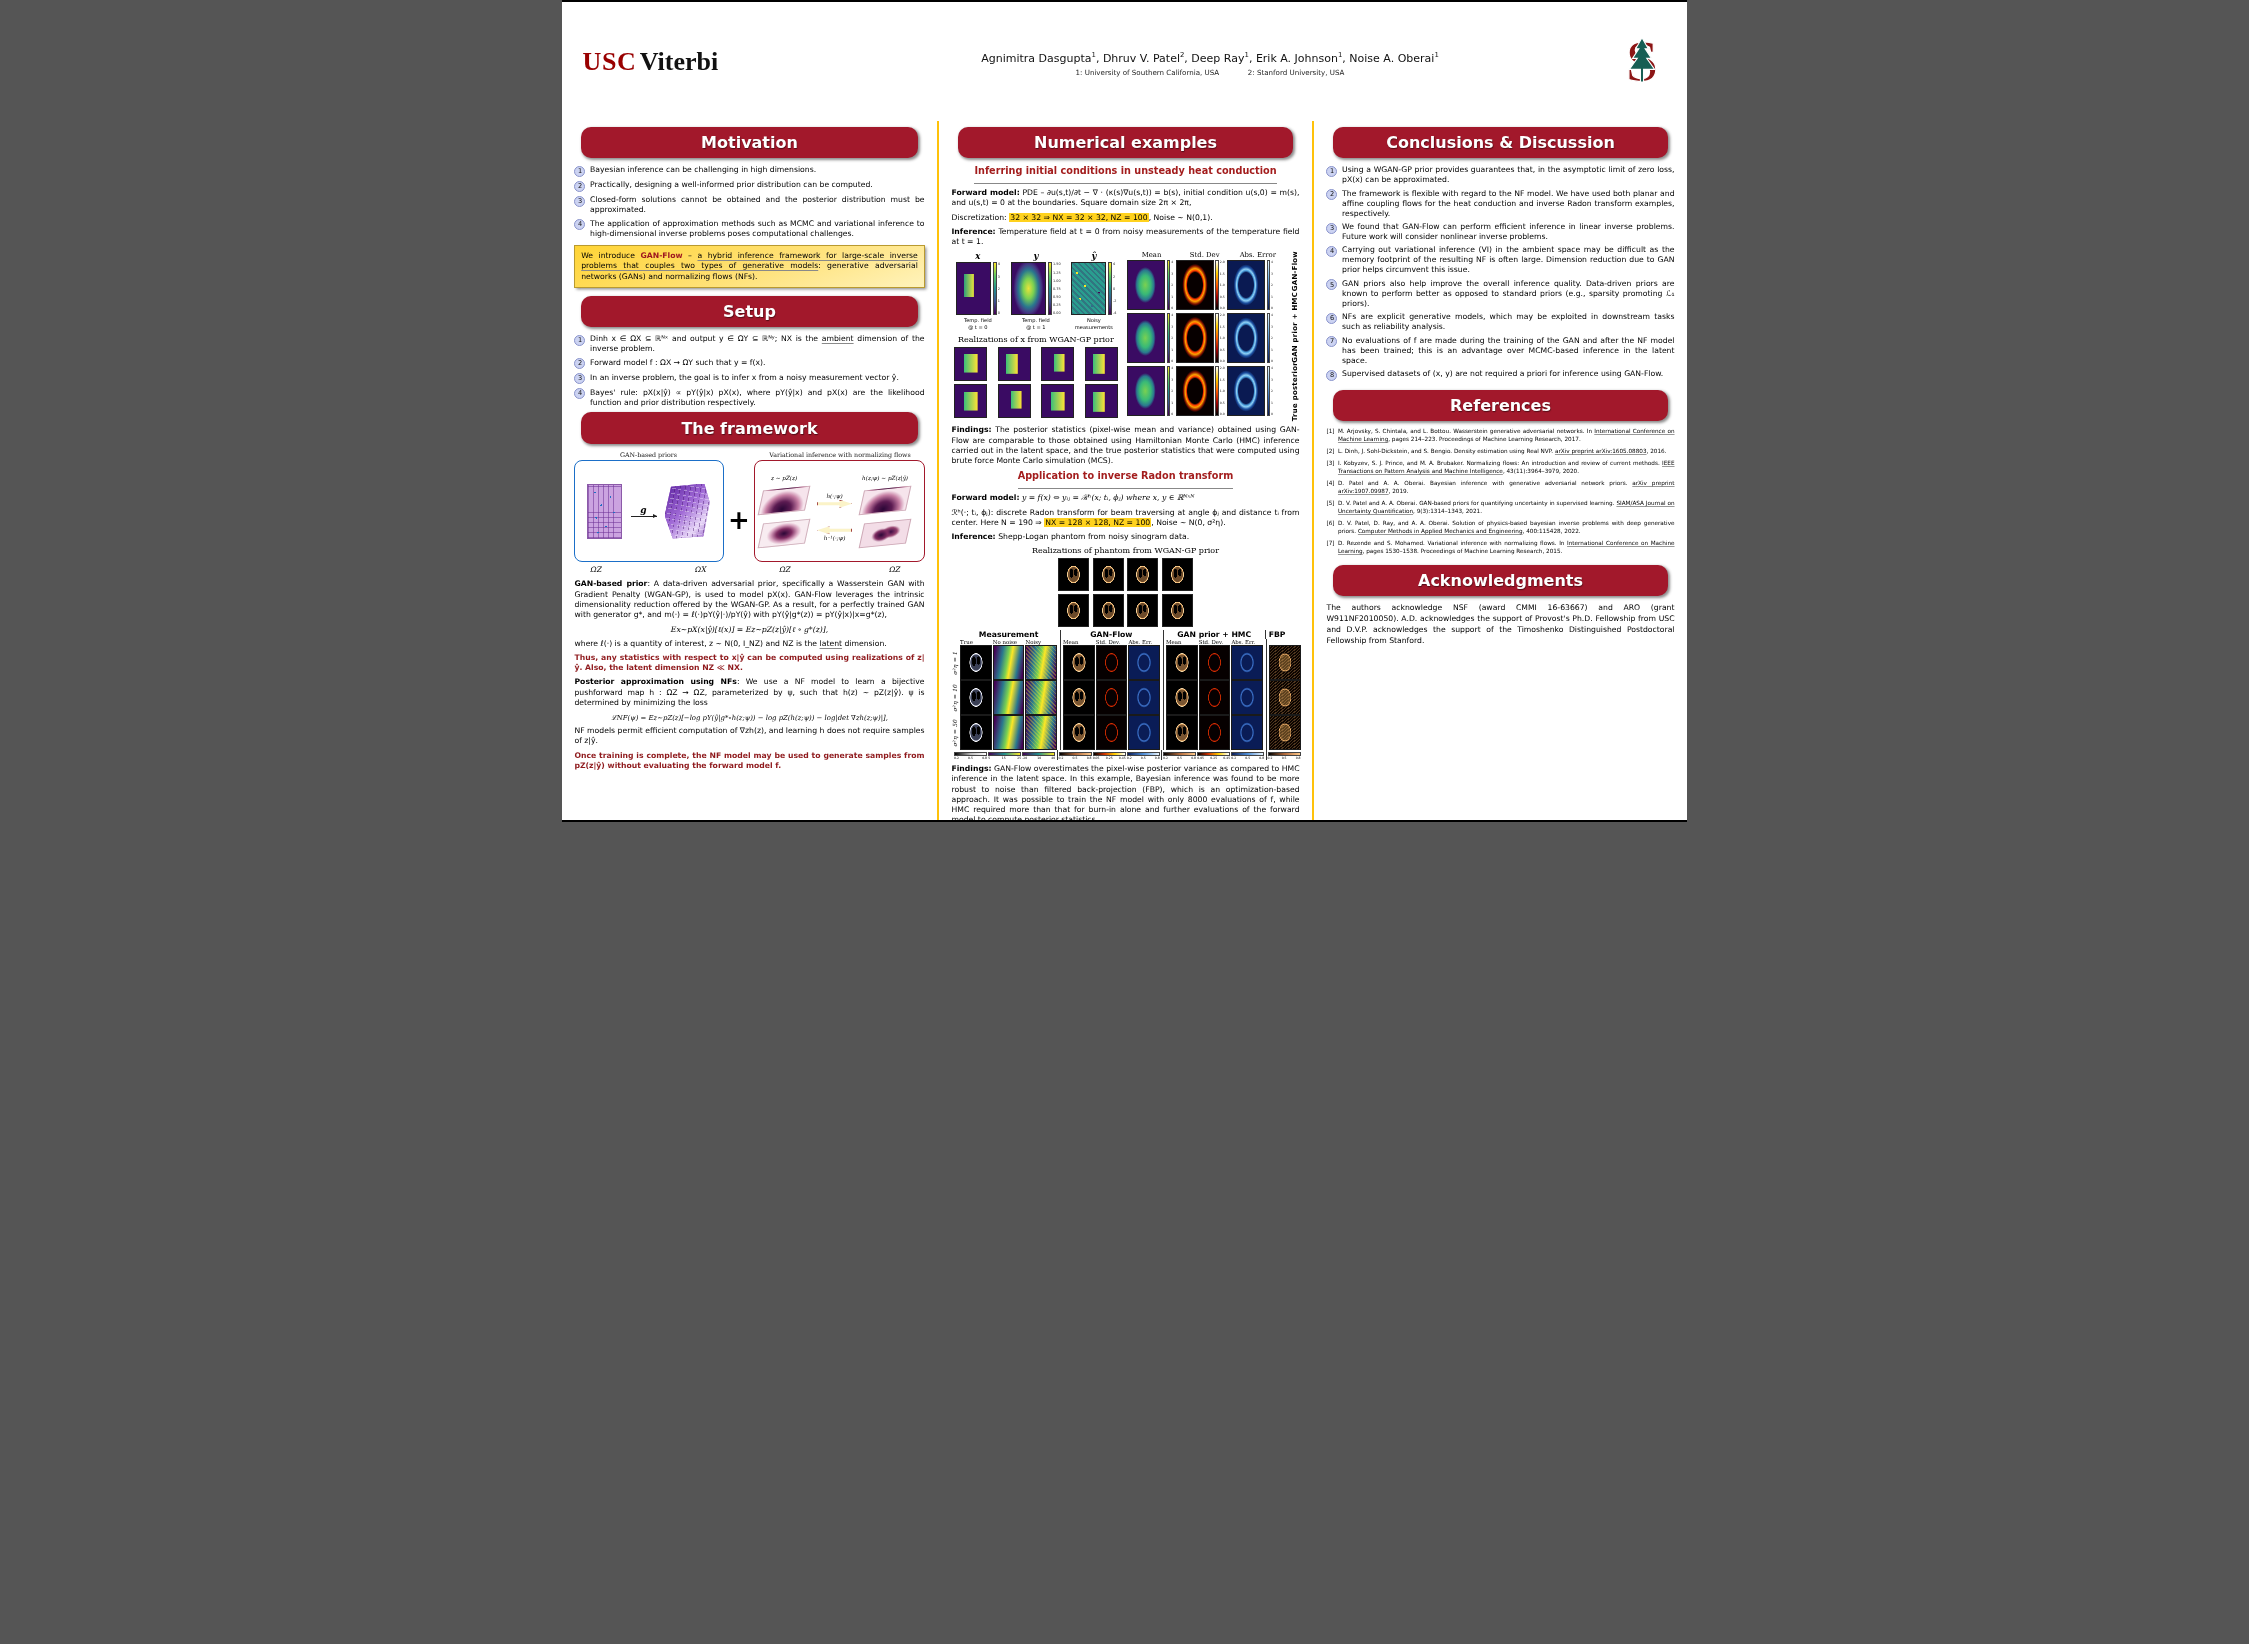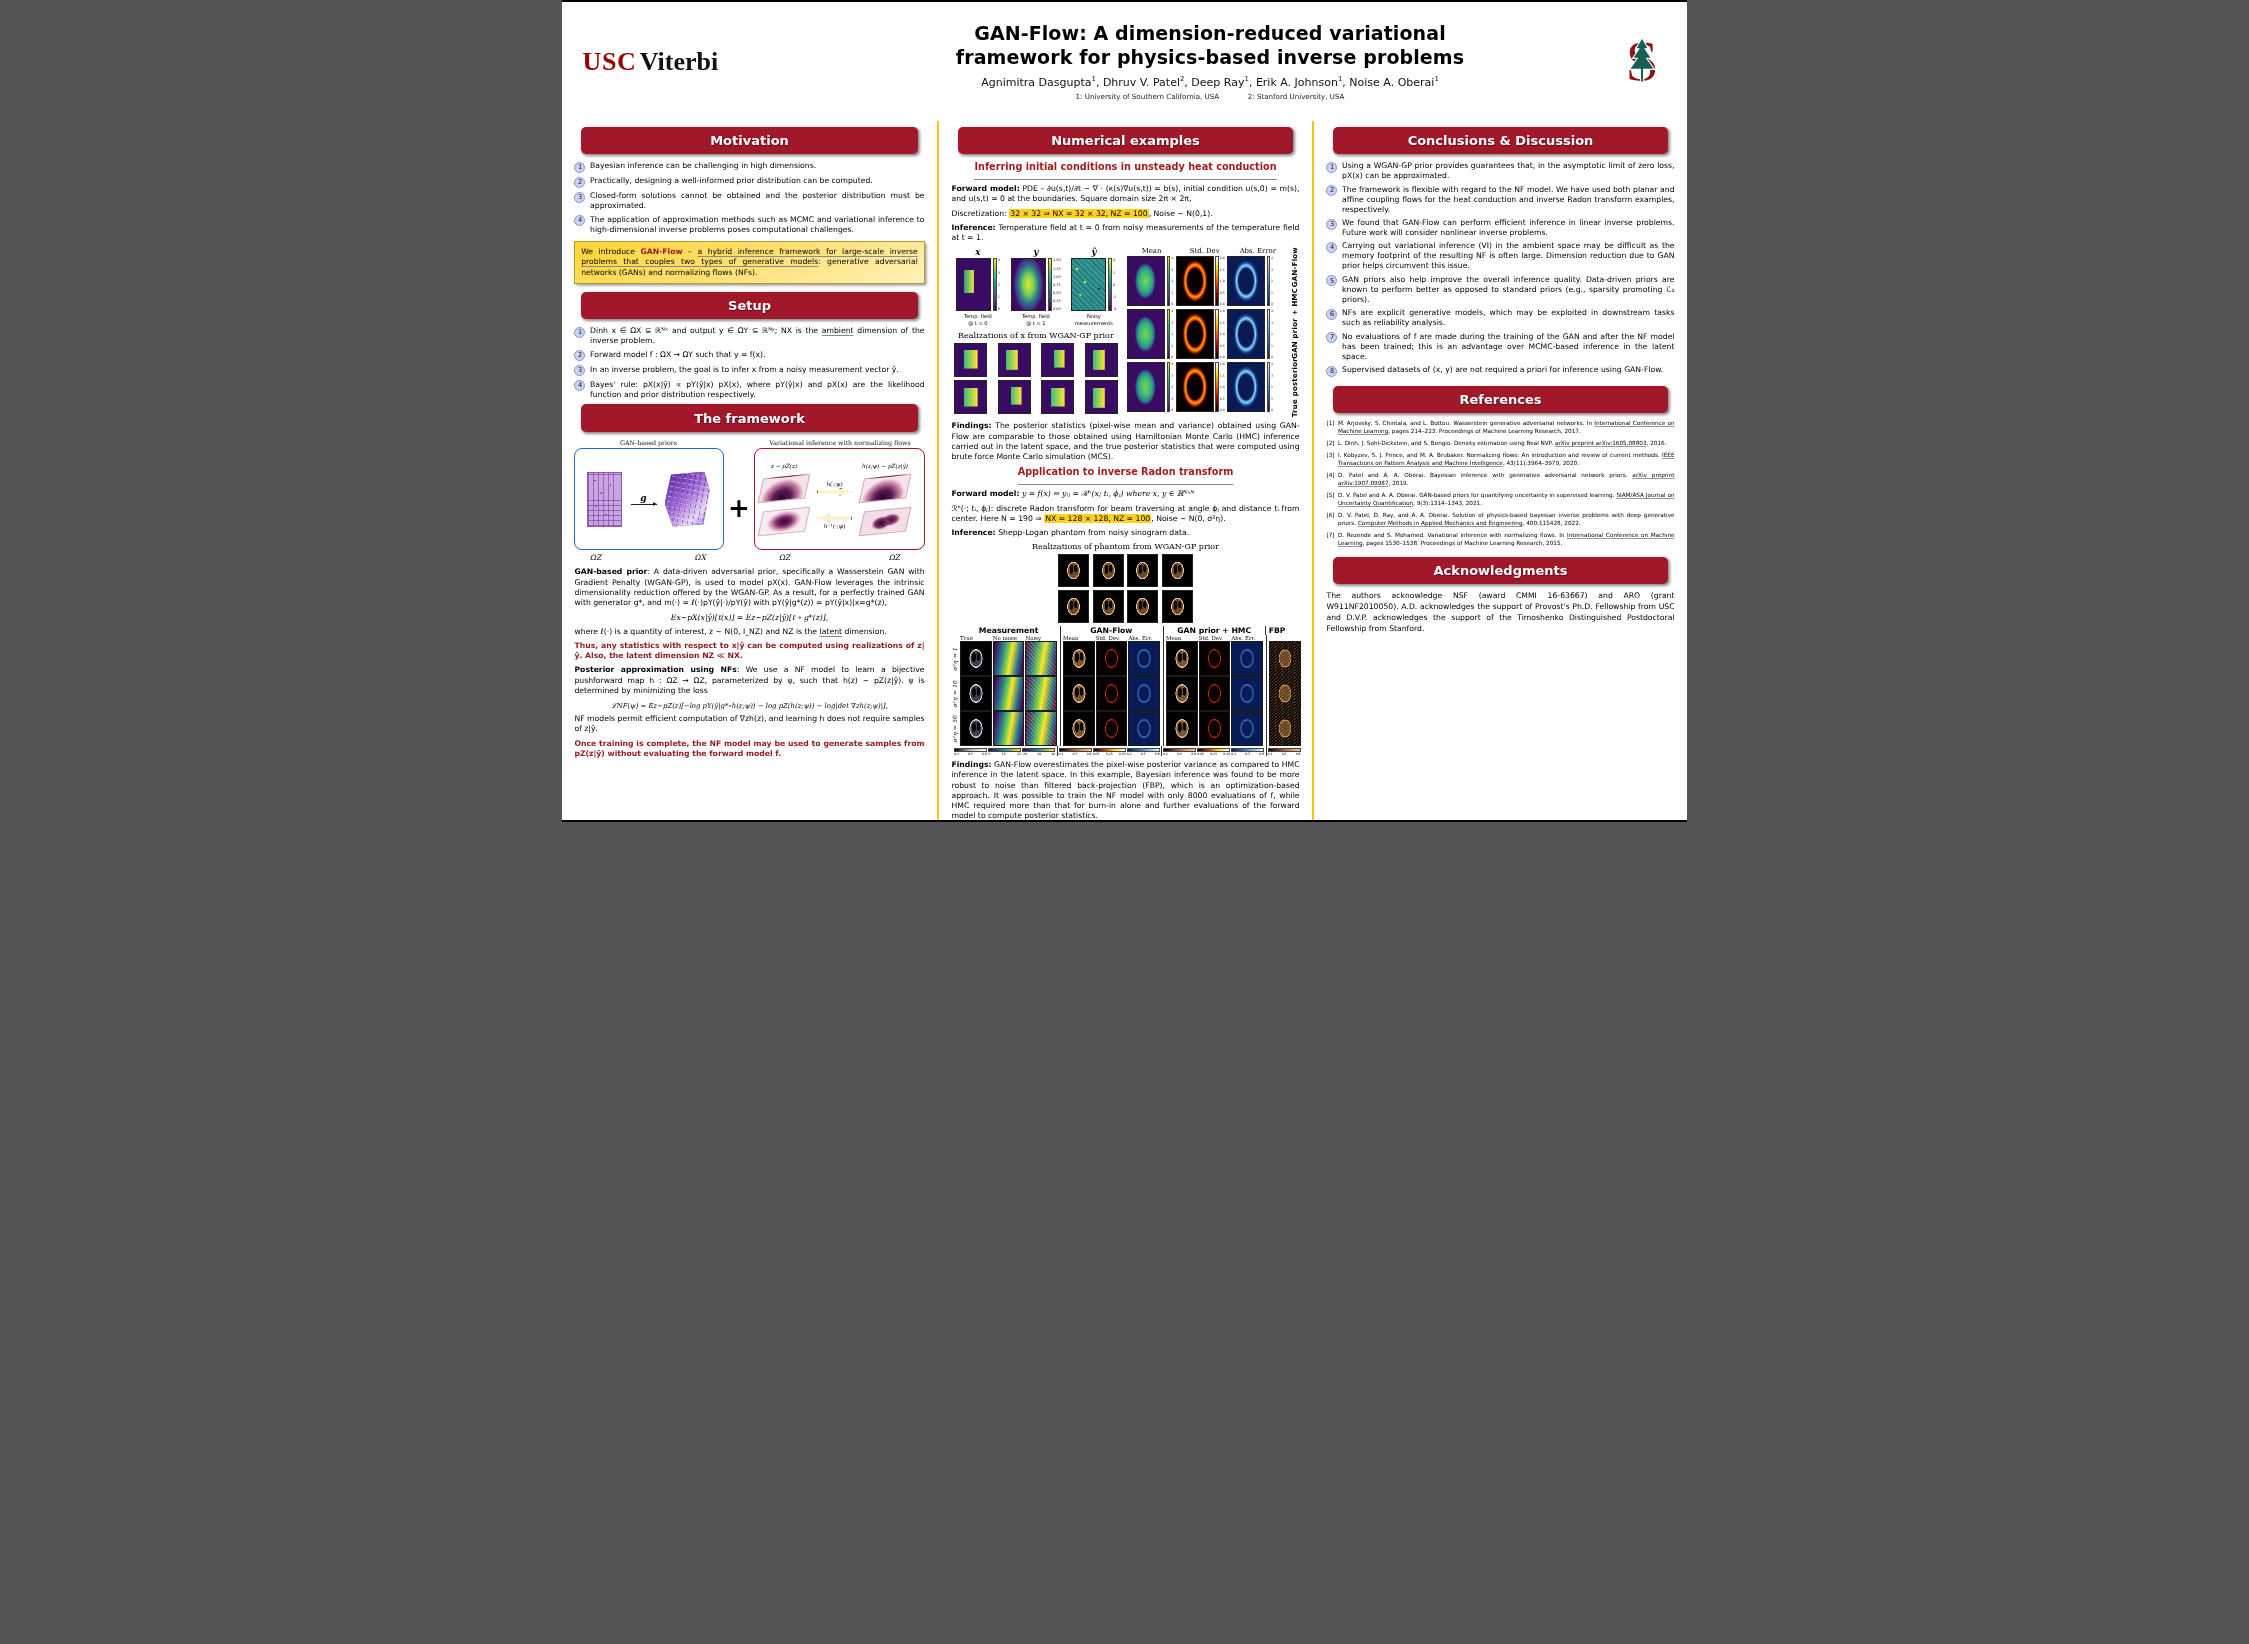--- a/index.html
+++ b/index.html
@@ -20,21 +20,21 @@
   .authors sup { font-size:6.9px; }
   .affils { margin-top:3.4px; font-size:7.1px; color:#222; display:flex; justify-content:center; gap:28.6px; }
   .stanford-logo { width:69px; display:flex; justify-content:flex-end; }
   
   .cols { display:flex; height:700px; }
   .col { width:375px; padding:1.1px 11.4px 0 11.4px; overflow:hidden; }
   .col + .col { border-left:2.9px solid #FFC20A; }
   
   .pill {
     background:#A2182B; color:#fff; text-align:center; font-weight:bold;
-    font-size:13px; padding:6.3px 0; border-radius:5px; margin:4.6px 8px 6.9px 8px;
+    font-size:16px; padding:6.3px 0; border-radius:10px; margin:4.6px 8px 6.9px 8px;
     box-shadow:1.1px 1.7px 2.9px rgba(0,0,0,.45); text-shadow:0.6px 0.6px 1.1px rgba(0,0,0,.5);
   }
   
   .itm { display:flex; gap:4.6px; margin:3.4px 1.1px; font-size:7.7px; line-height:1.3; text-align:justify; }
   .num { flex:0 0 auto; width:11px; height:11px; border-radius:50%; background:#CCD3F2; border:0.6px solid #8A94CC;
          display:inline-flex; align-items:center; justify-content:center; font-size:6.6px; color:#111; margin-top:0.6px; }
   .itm .txt { flex:1; }
   
   .ybox {
     margin:6.9px 1.1px 8px 1.1px; padding:4.6px 5.7px; font-size:7.7px; line-height:1.35; text-align:justify;
@@ -191,24 +191,20 @@
 </head>
 <body>
 
 <div class="poster">
 
   <header>
     <div class="usc-logo">
       <span class="usc" data-bind="header.usc_logo_red">USC</span><span class="viterbi" data-bind="header.usc_logo_black">Viterbi</span>
     </div>
     <div class="head-center">
-      <div class="title">
-        <div data-bind="header.title_line1">GAN-Flow: A dimension-reduced variational</div>
-        <div data-bind="header.title_line2">framework for physics-based inverse problems</div>
-      </div>
       <div class="authors">
         <span data-bind="header.authors.0.name">Agnimitra Dasgupta</span><sup data-bind="header.authors.0.sup">1</sup><span data-bind="header.authors.0.sep">, </span>
         <span data-bind="header.authors.1.name">Dhruv V. Patel</span><sup data-bind="header.authors.1.sup">2</sup><span data-bind="header.authors.1.sep">, </span>
         <span data-bind="header.authors.2.name">Deep Ray</span><sup data-bind="header.authors.2.sup">1</sup><span data-bind="header.authors.2.sep">, </span>
         <span data-bind="header.authors.3.name">Erik A. Johnson</span><sup data-bind="header.authors.3.sup">1</sup><span data-bind="header.authors.3.sep">, </span>
         <span data-bind="header.authors.4.name">Noise A. Oberai</span><sup data-bind="header.authors.4.sup">1</sup>
       </div>
       <div class="affils">
         <span data-bind="header.affiliation1">1:  University of Southern California, USA</span>
         <span data-bind="header.affiliation2">2:  Stanford University, USA</span>

